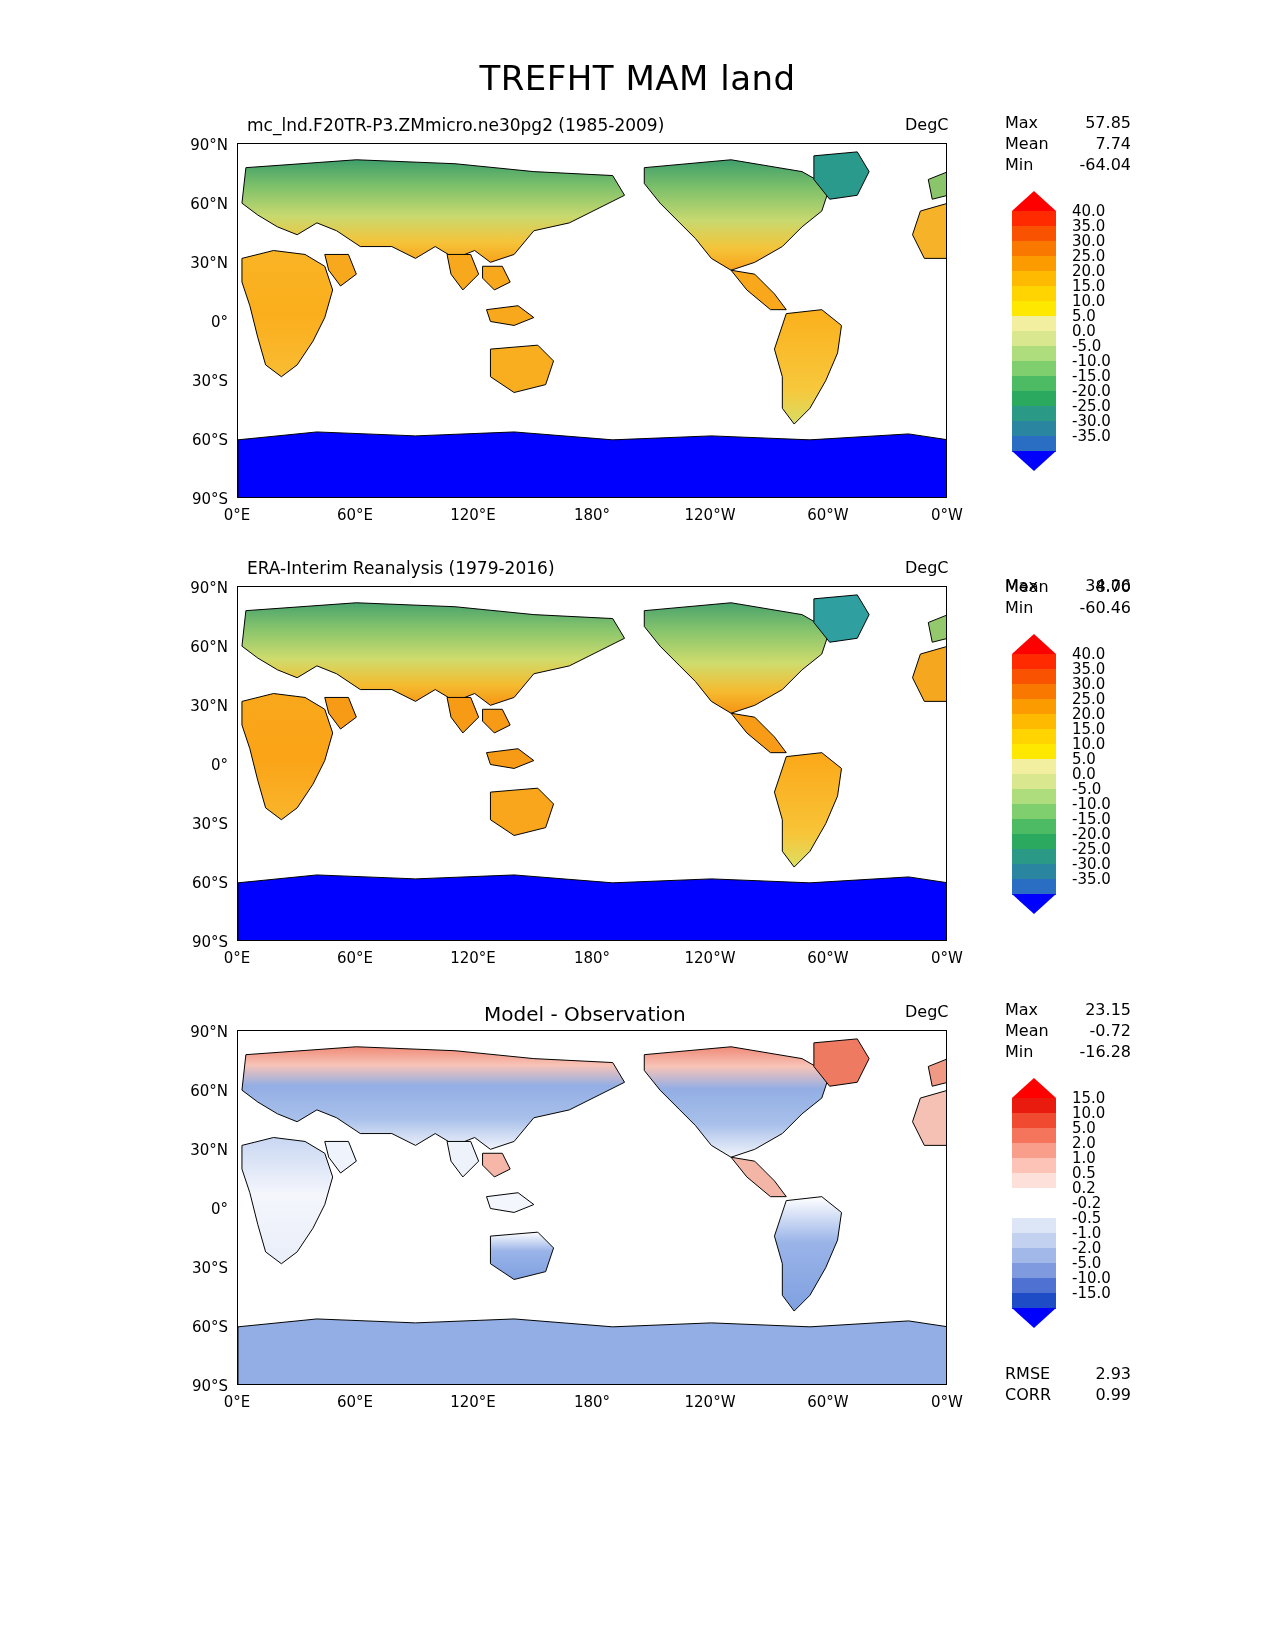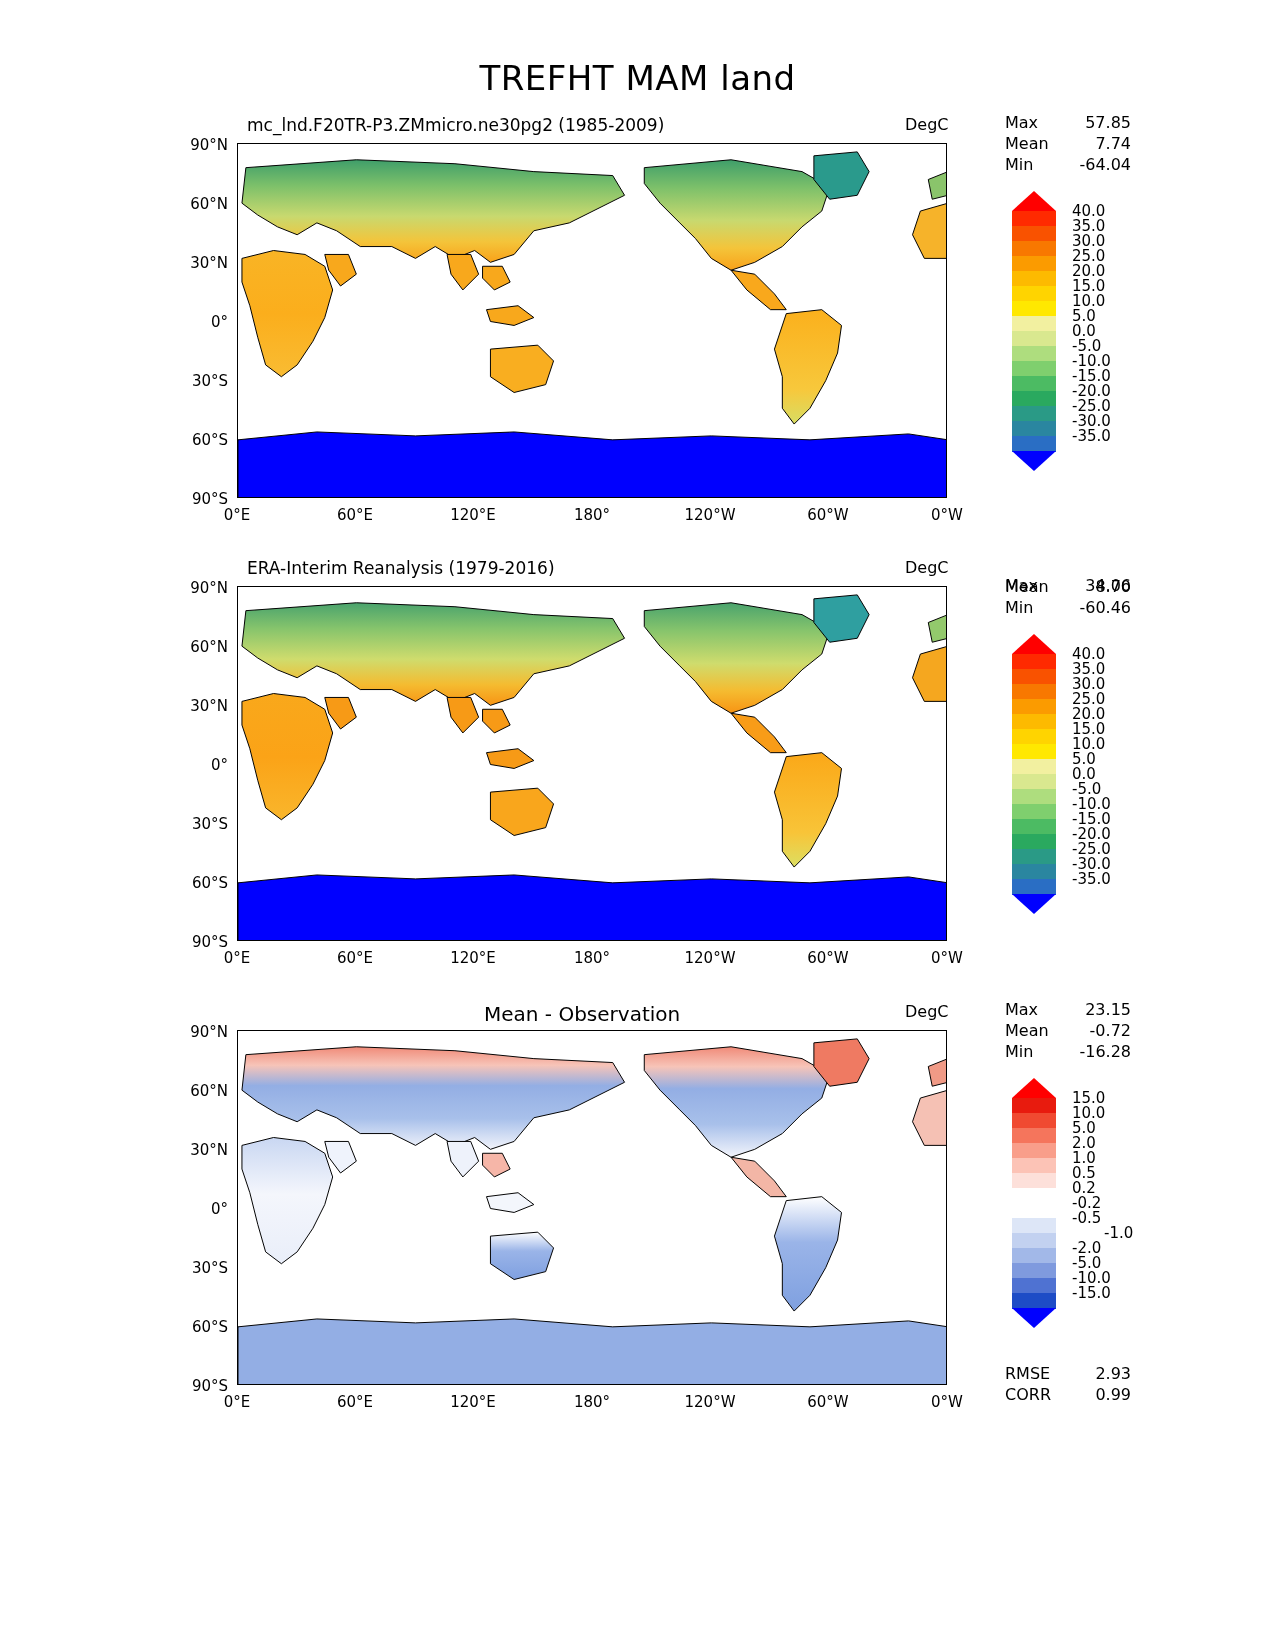--- a/index.html
+++ b/index.html
@@ -321,21 +321,21 @@
       <div class="cbar-tick" style="top:161px;">-10.0</div>
       <div class="cbar-tick" style="top:176px;">-15.0</div>
       <div class="cbar-tick" style="top:191px;">-20.0</div>
       <div class="cbar-tick" style="top:206px;">-25.0</div>
       <div class="cbar-tick" style="top:221px;">-30.0</div>
       <div class="cbar-tick" style="top:236px;">-35.0</div>
     </div>
 </div>
 
 <div class="panel" id="panel-2">
-  <div class="map-title" style="left:484px; top:10px; font-size:20px;">Mean - Observation</div>
+  <div class="map-title" style="left:484px; top:10px; font-size:20px;">Model - Observation</div>
   <div class="map-units">DegC</div>
 
   <div class="axis-label ytick-label" style="top:31px;">90°N</div>
   <div class="axis-label ytick-label" style="top:90px;">60°N</div>
   <div class="axis-label ytick-label" style="top:149px;">30°N</div>
   <div class="axis-label ytick-label" style="top:208px;">0°</div>
   <div class="axis-label ytick-label" style="top:267px;">30°S</div>
   <div class="axis-label ytick-label" style="top:326px;">60°S</div>
   <div class="axis-label ytick-label" style="top:385px;">90°S</div>
 
@@ -408,21 +408,21 @@
       <div class="cbar-arrow" style="top:230px; border-top:20px solid #0000ff;"></div>
       <div class="cbar-tick" style="top:11px;">15.0</div>
       <div class="cbar-tick" style="top:26px;">10.0</div>
       <div class="cbar-tick" style="top:41px;">5.0</div>
       <div class="cbar-tick" style="top:56px;">2.0</div>
       <div class="cbar-tick" style="top:71px;">1.0</div>
       <div class="cbar-tick" style="top:86px;">0.5</div>
       <div class="cbar-tick" style="top:101px;">0.2</div>
       <div class="cbar-tick" style="top:116px;">-0.2</div>
       <div class="cbar-tick" style="top:131px;">-0.5</div>
-      <div class="cbar-tick" style="top:146px;margin-left:32px;">-1.0</div>
+      <div class="cbar-tick" style="top:146px;">-1.0</div>
       <div class="cbar-tick" style="top:161px;">-2.0</div>
       <div class="cbar-tick" style="top:176px;">-5.0</div>
       <div class="cbar-tick" style="top:191px;">-10.0</div>
       <div class="cbar-tick" style="top:206px;">-15.0</div>
     </div>
 
   <div class="footer-stats" style="top:372px;"><span class="lab">RMSE</span><span class="val">2.93</span></div>
   <div class="footer-stats" style="top:393px;"><span class="lab">CORR</span><span class="val">0.99</span></div>
 </div>
 

